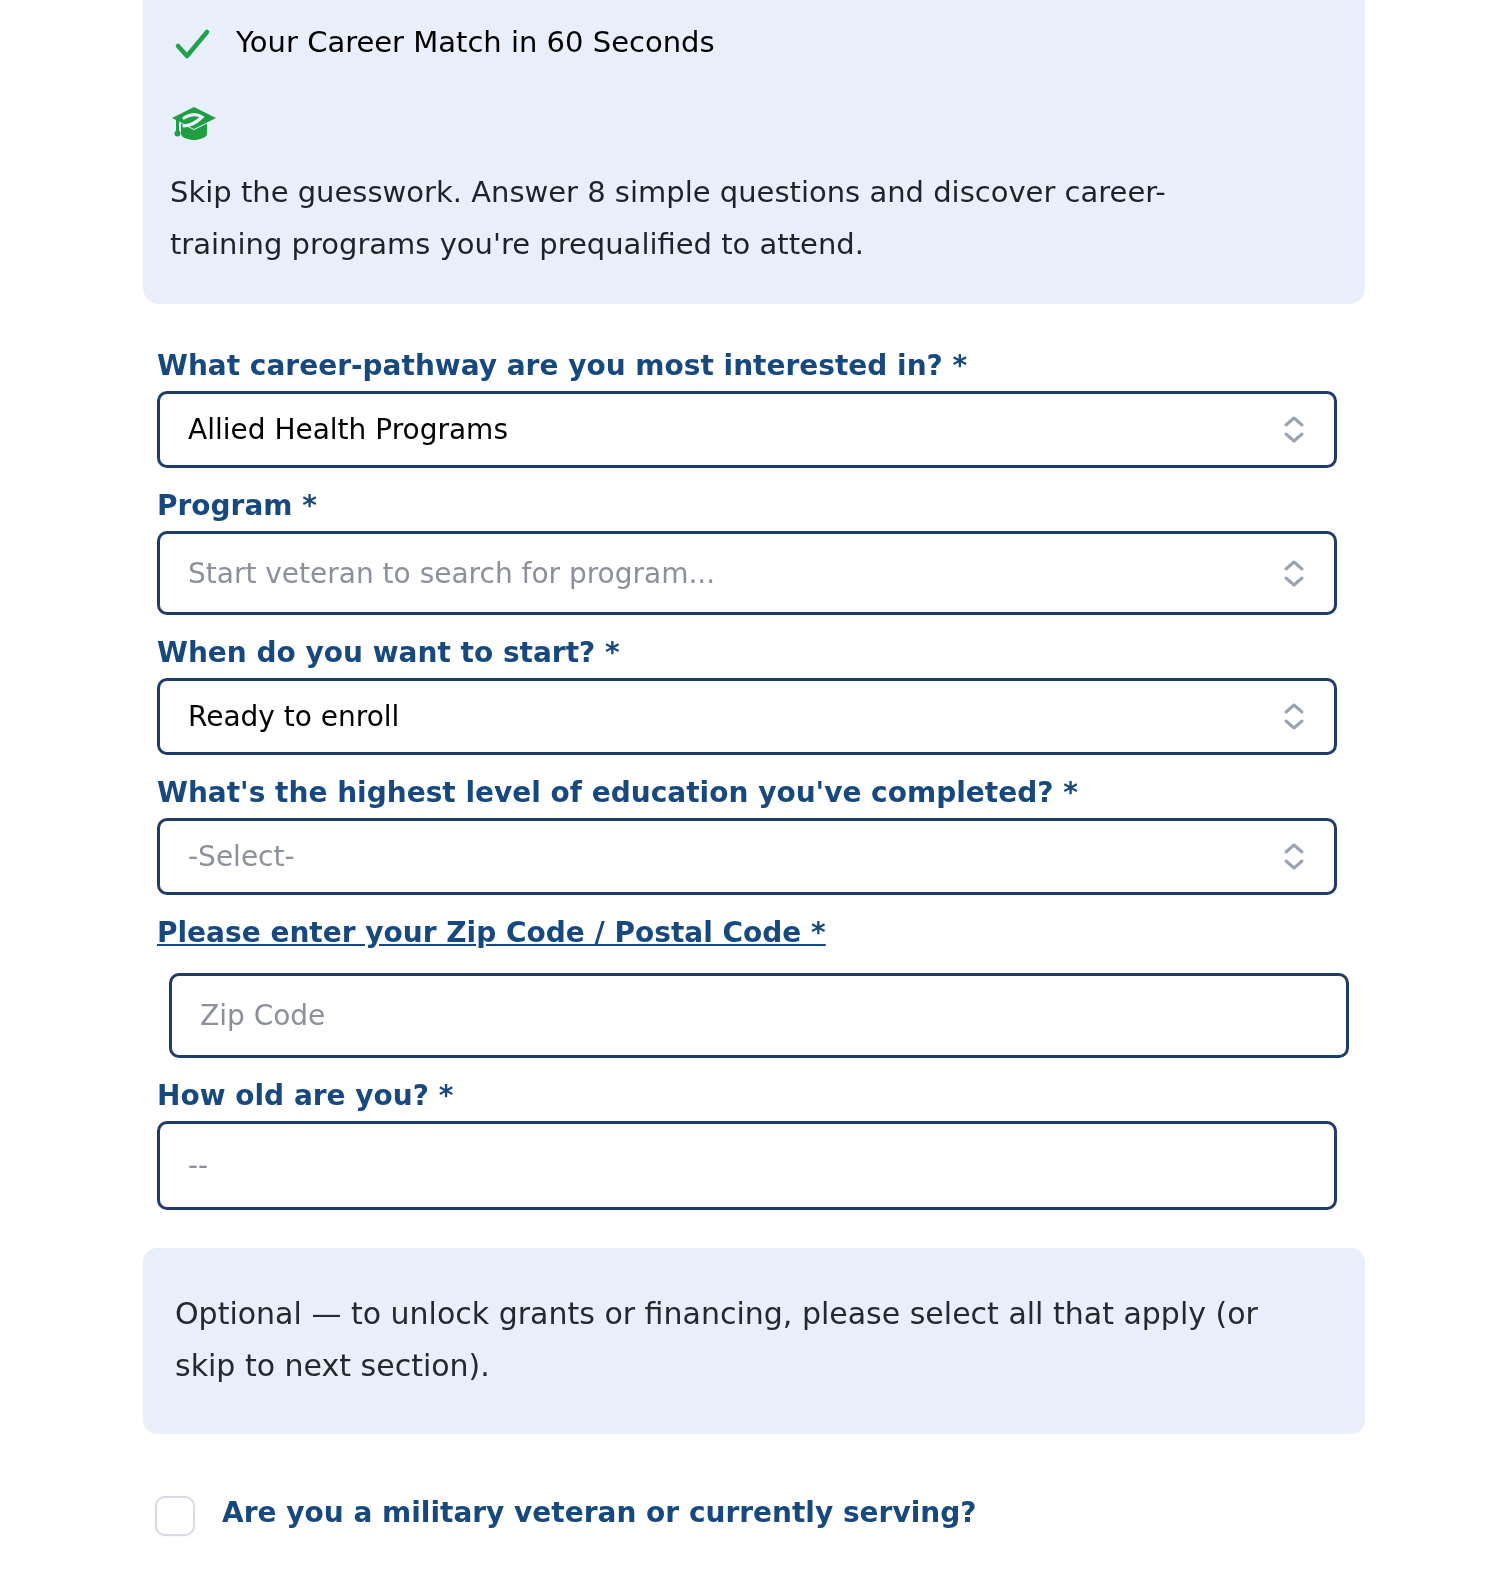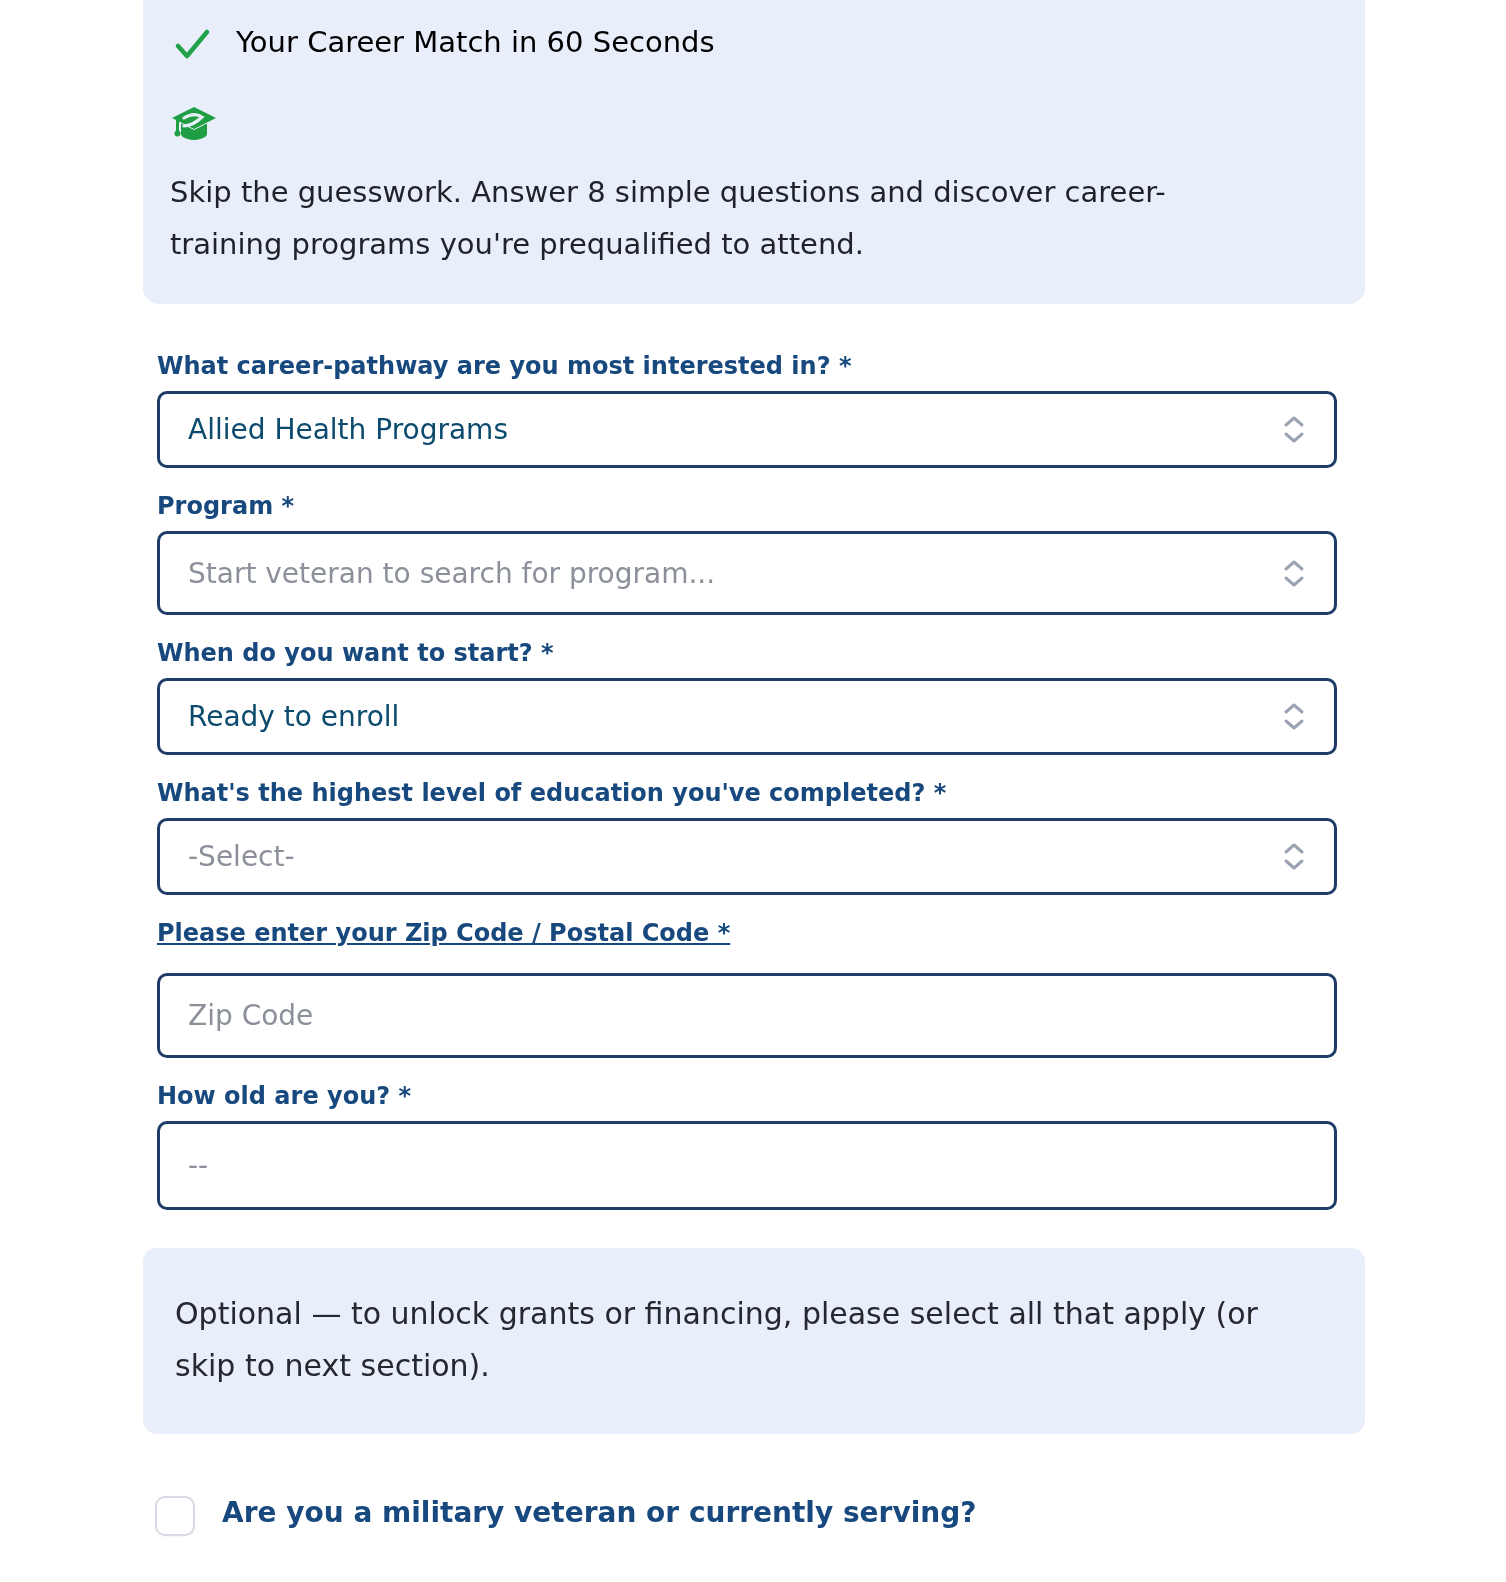--- a/index.html
+++ b/index.html
@@ -54,44 +54,44 @@
   .form-area {
     margin-left: 157px;
     width: 1180px;
     margin-top: 46px;
   }
   .field { margin-bottom: 22px; }
   .field-label {
     display: block;
     color: #17497f;
     font-weight: 700;
-    font-size: 24px;
+    font-size: 28px;
     line-height: 32px;
     margin-bottom: 9px;
   }
   .field.spaced .field-label { margin-bottom: 24px; text-decoration: underline; }
 
   .control {
     width: 100%;
     border: 3px solid #1e3c68;
     border-radius: 10px;
     background: #ffffff;
     display: flex;
     align-items: center;
     padding: 0 28px;
     position: relative;
   }
   .control.select { height: 77px; cursor: pointer; }
   .control.select-tall { height: 84px; cursor: pointer; }
-  .control.text { height: 85px; }
+  .control.text { height: 85px; margin-left: 12px; }
   .control.text-tall { height: 89px; }
 
   .control .value {
     font-size: 28px;
-    color: #0c4a6e;
+    color: #000000;
     flex: 1 1 auto;
     white-space: nowrap;
     overflow: hidden;
   }
   .control .value.placeholder { color: #8b909a; }
 
   .control input {
     border: none;
     outline: none;
     width: 100%;

